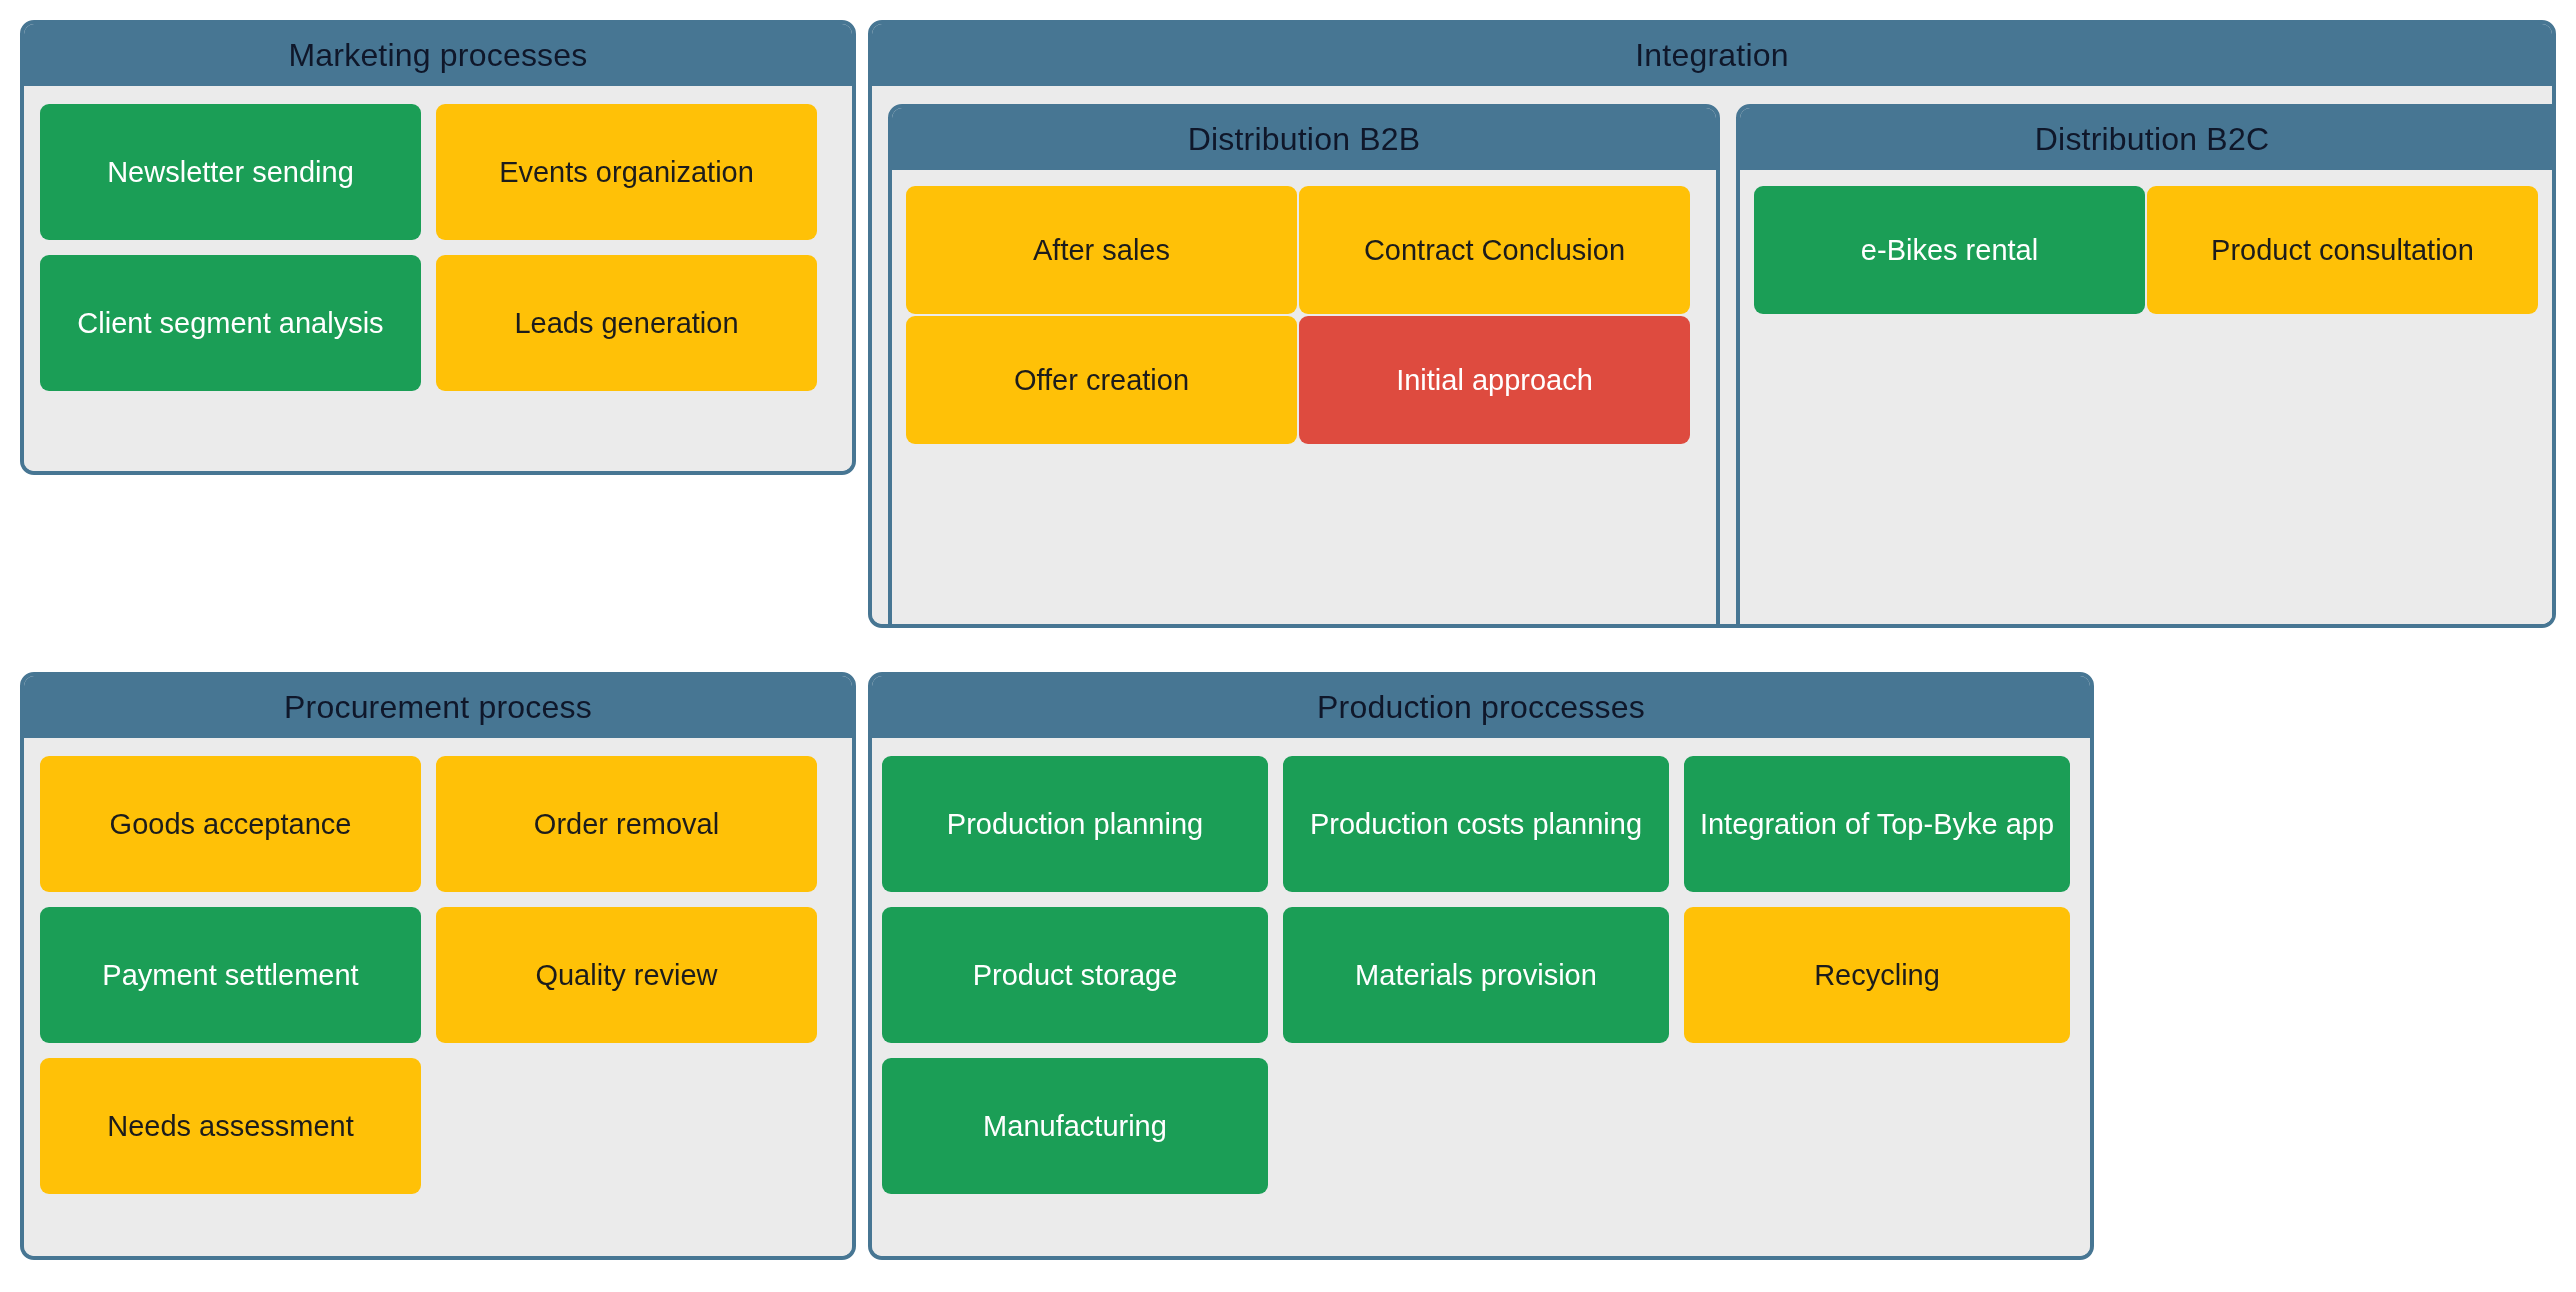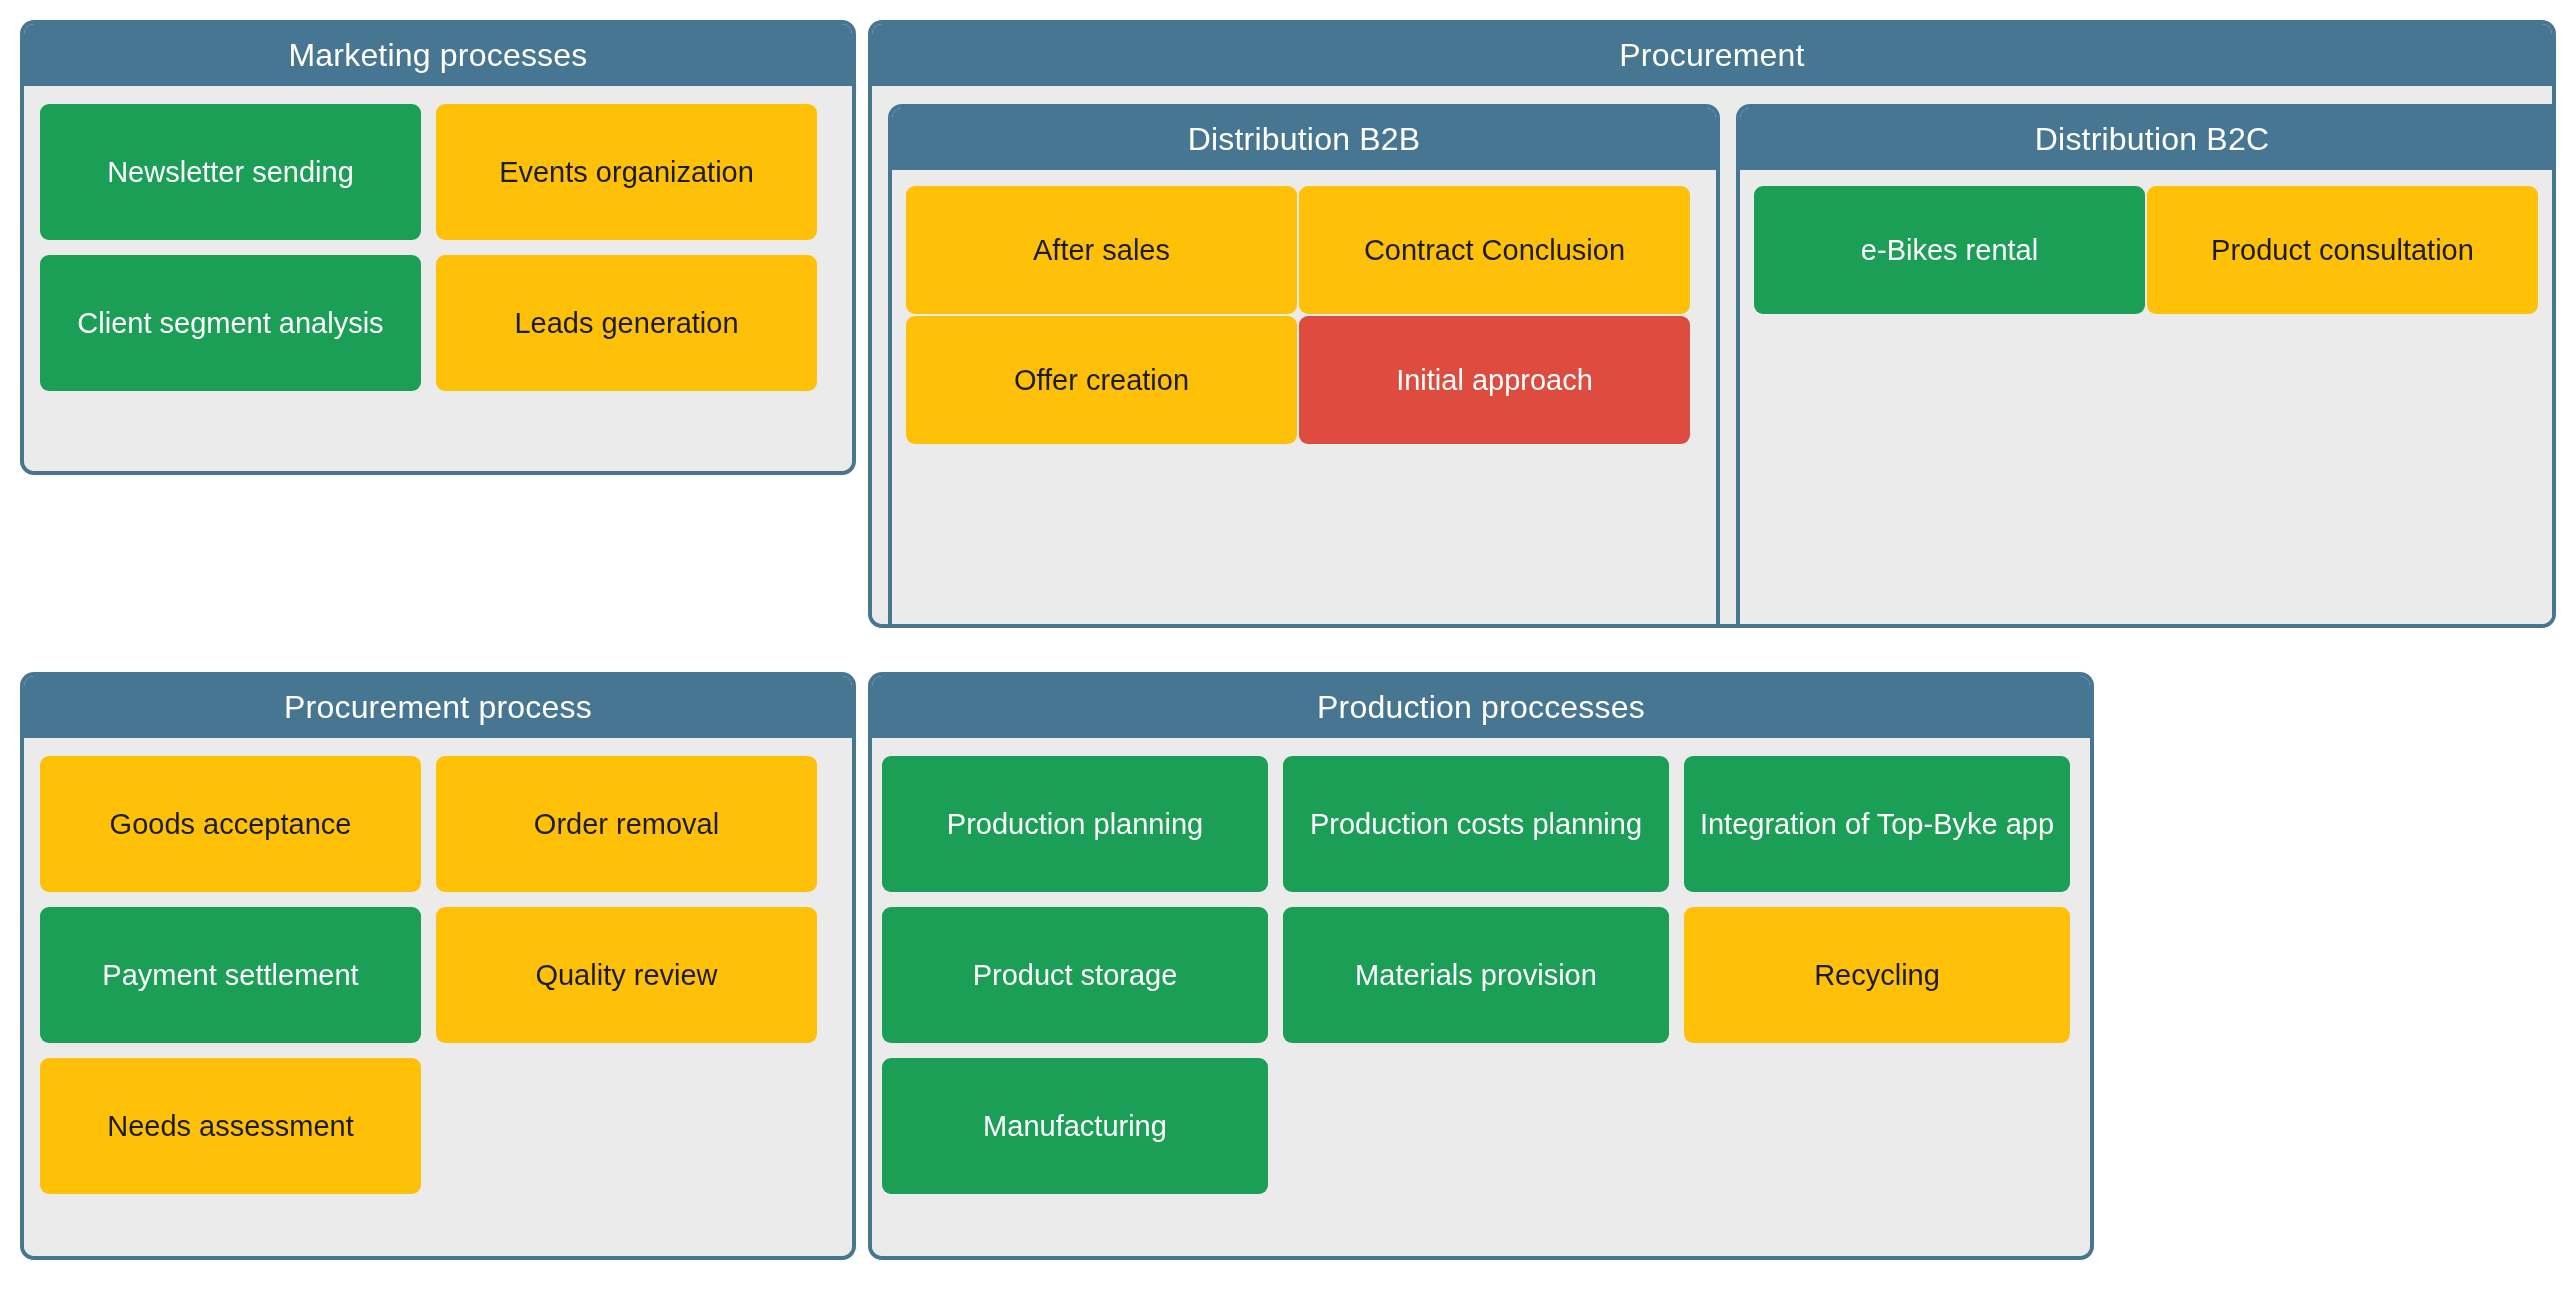--- a/index.html
+++ b/index.html
@@ -24,21 +24,21 @@
   .panel {
     position: absolute;
     box-sizing: border-box;
     border: 4px solid #477693;
     border-radius: 14px;
     background: #ebebeb;
     overflow: hidden;
   }
   .panel > .panel-header {
     background: #477693;
-    color: #ffffff;
+    color: #0f172a;
     text-align: center;
     font-size: 32px;
     font-weight: 400;
     line-height: 1;
     display: flex;
     align-items: center;
     justify-content: center;
     letter-spacing: .2px;
   }
   .panel > .panel-body {
@@ -123,21 +123,21 @@
         <div class="card green">
           <span>Client segment analysis</span>
         </div>
         <div class="card yellow">
           <span>Leads generation</span>
         </div>
       </div>
   </div>
 
   <div class="panel level1" id="distribution">
-    <div class="panel-header">Procurement</div>
+    <div class="panel-header">Integration</div>
     <div class="panel-body">
 
       <div class="panel level2 subpanel" id="b2b">
         <div class="panel-header">Distribution B2B</div>
         <div class="panel-body">
             <div class="card yellow">
               <span>After sales</span>
             </div>
             <div class="card yellow">
               <span>Contract Conclusion</span>

